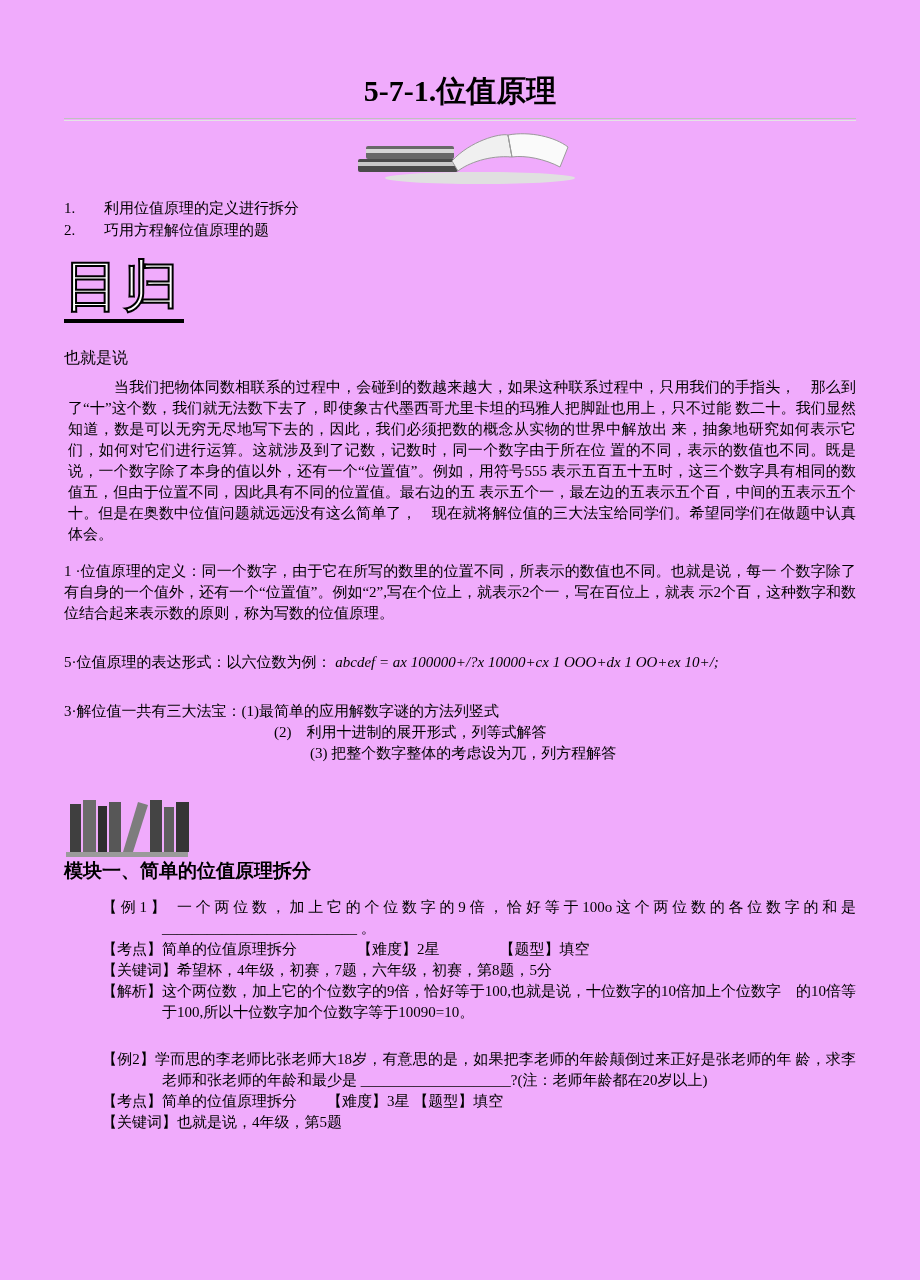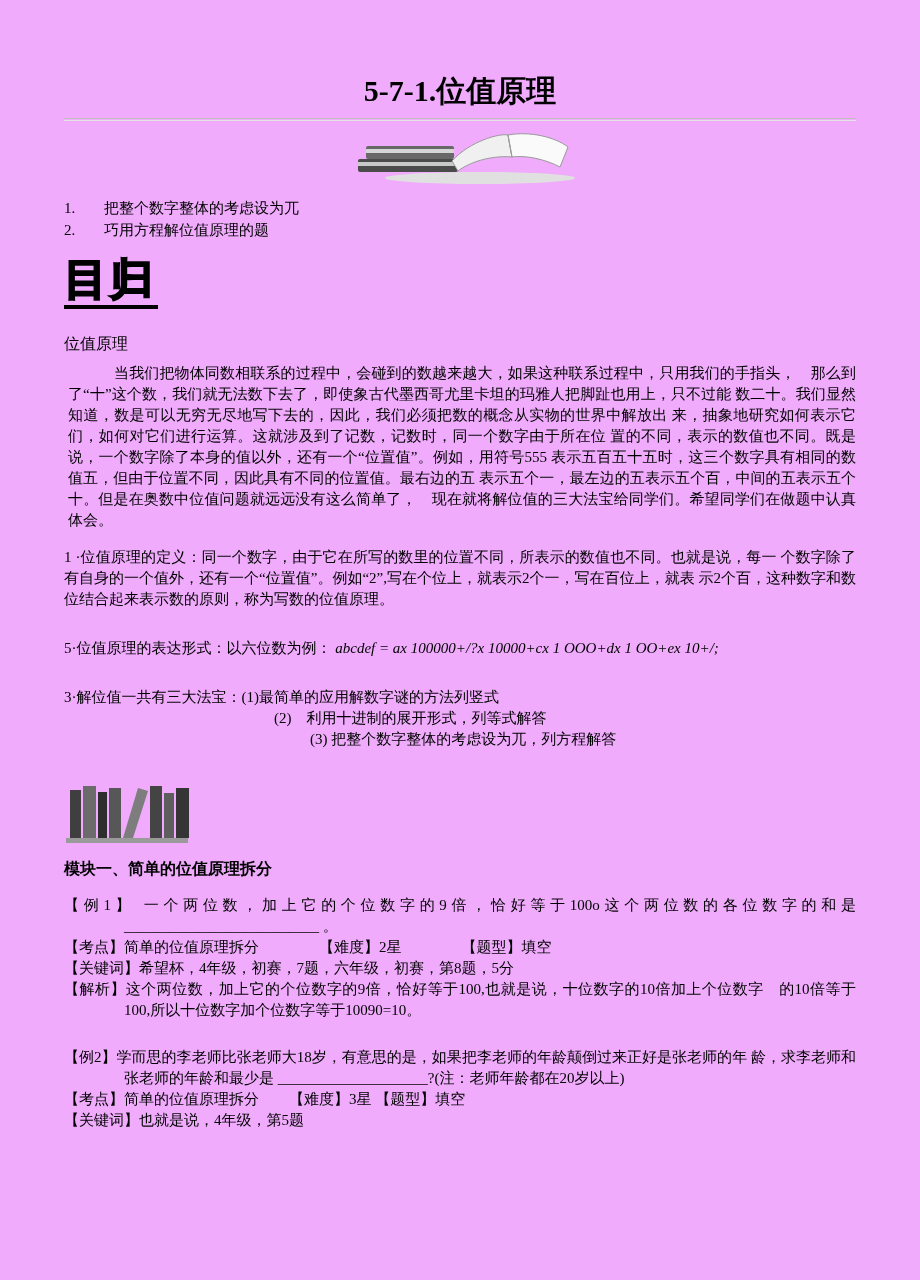--- a/index.html
+++ b/index.html
@@ -31,23 +31,23 @@
     border-bottom: 1px solid #e4e4e4;
   }
   .clip-top { margin-top: 2px; text-align: center; height: 64px; }
   .objectives { margin-top: 10px; }
   .obj-row { line-height: 22px; }
   .obj-num { display: inline-block; width: 40px; }
   .banner { margin-top: 16px; }
   .banner-text {
     display: inline-block;
     font-family: "Liberation Sans", "DejaVu Sans", sans-serif;
-    font-size: 43px;
+    font-size: 56px;
     line-height: 1.05;
-    font-weight: 700;
+    font-weight: 400;
     letter-spacing: 3px;
     color: #000;
     -webkit-text-fill-color: #fff;
     -webkit-text-stroke: 2px #000;
     border-bottom: 4px solid #000;
     padding: 0 2px 3px 0;
   }
   .kn-heading { margin-top: 24px; font-size: 16px; }
   .kn-para {
     margin: 9px 0 0 4px;
@@ -55,26 +55,25 @@
     text-indent: 46px;
   }
   .kn-point { margin: 16px 0 0 0; text-align: justify; }
   .kn-point2 { margin: 28px 0 0 0; }
   .formula { font-style: italic; }
   .kn-point3 { margin: 28px 0 0 0; }
   .kn-point3 .m2 { padding-left: 210px; }
   .kn-point3 .m3 { padding-left: 246px; }
   .clip-shelf { margin-top: 26px; height: 70px; }
   .module-heading {
-    margin-top: 12px;
     font-family: "Liberation Sans", "DejaVu Sans", sans-serif;
     font-weight: bold;
-    font-size: 16px;
+    font-size: 19px;
   }
-  .example { margin-top: 16px; }
+  .example { margin-top: 16px; margin-left: 38px; }
   .example.second { margin-top: 26px; }
   .example p { margin: 0; }
   .hang {
     padding-left: 60px;
     text-indent: -60px;
     text-align: justify;
   }
 </style>
 </head>
 <body>
@@ -93,32 +92,32 @@
       <rect x="26" y="23" width="88" height="13" rx="2" fill="#686868"></rect>
       <rect x="26" y="26" width="88" height="4" fill="#d6d6d6"></rect>
       <path d="M112 38 C130 18 160 10 168 12 L172 34 C150 32 128 40 118 48 Z" fill="#f0f0f0" stroke="#9a9a9a" stroke-width="1"></path>
       <path d="M168 12 C190 8 215 14 228 24 L220 44 C205 36 185 32 172 34 Z" fill="#fafafa" stroke="#9a9a9a" stroke-width="1"></path>
       <path d="M168 12 L172 34" stroke="#9a9a9a" stroke-width="1" fill="none"></path>
     </svg>
   </div>
 
   <div class="objectives">
     <div class="obj-row">
-      <span class="obj-num">1.</span><span class="obj-text">把整个数字整体的考虑设为兀</span>
+      <span class="obj-num">1.</span><span class="obj-text">利用位值原理的定义进行拆分</span>
     </div>
     <div class="obj-row">
       <span class="obj-num">2.</span><span class="obj-text">巧用方程解位值原理的题</span>
     </div>
   </div>
 
   <div class="banner">
     <span class="banner-text">目归</span>
   </div>
 
-  <div class="kn-heading">位值原理</div>
+  <div class="kn-heading">也就是说</div>
 
   <p class="kn-para">当我们把物体同数相联系的过程中，会碰到的数越来越大，如果这种联系过程中，只用我们的手指头，　那么到了“十”这个数，我们就无法数下去了，即使象古代墨西哥尤里卡坦的玛雅人把脚趾也用上，只不过能 数二十。我们显然知道，数是可以无穷无尽地写下去的，因此，我们必须把数的概念从实物的世界中解放出 来，抽象地研究如何表示它们，如何对它们进行运算。这就涉及到了记数，记数时，同一个数字由于所在位 置的不同，表示的数值也不同。既是说，一个数字除了本身的值以外，还有一个“位置值”。例如，用符号555 表示五百五十五时，这三个数字具有相同的数值五，但由于位置不同，因此具有不同的位置值。最右边的五 表示五个一，最左边的五表示五个百，中间的五表示五个十。但是在奥数中位值问题就远远没有这么简单了，　现在就将解位值的三大法宝给同学们。希望同学们在做题中认真体会。</p>
 
   <p class="kn-point">1 ·位值原理的定义：同一个数字，由于它在所写的数里的位置不同，所表示的数值也不同。也就是说，每一 个数字除了有自身的一个值外，还有一个“位置值”。例如“2”,写在个位上，就表示2个一，写在百位上，就表 示2个百，这种数字和数位结合起来表示数的原则，称为写数的位值原理。</p>
 
   <p class="kn-point2"><span>5·位值原理的表达形式：以六位数为例：</span> <span class="formula">abcdef = ax 100000+/?x 10000+cx 1 OOO+dx 1 OO+ex 10+/;</span></p>
 
   <div class="kn-point3">
     <div><span>3·解位值一共有三大法宝：</span><span>(1)最简单的应用解数字谜的方法列竖式</span></div>
     <div class="m2">(2)　利用十进制的展开形式，列等式解答</div>

